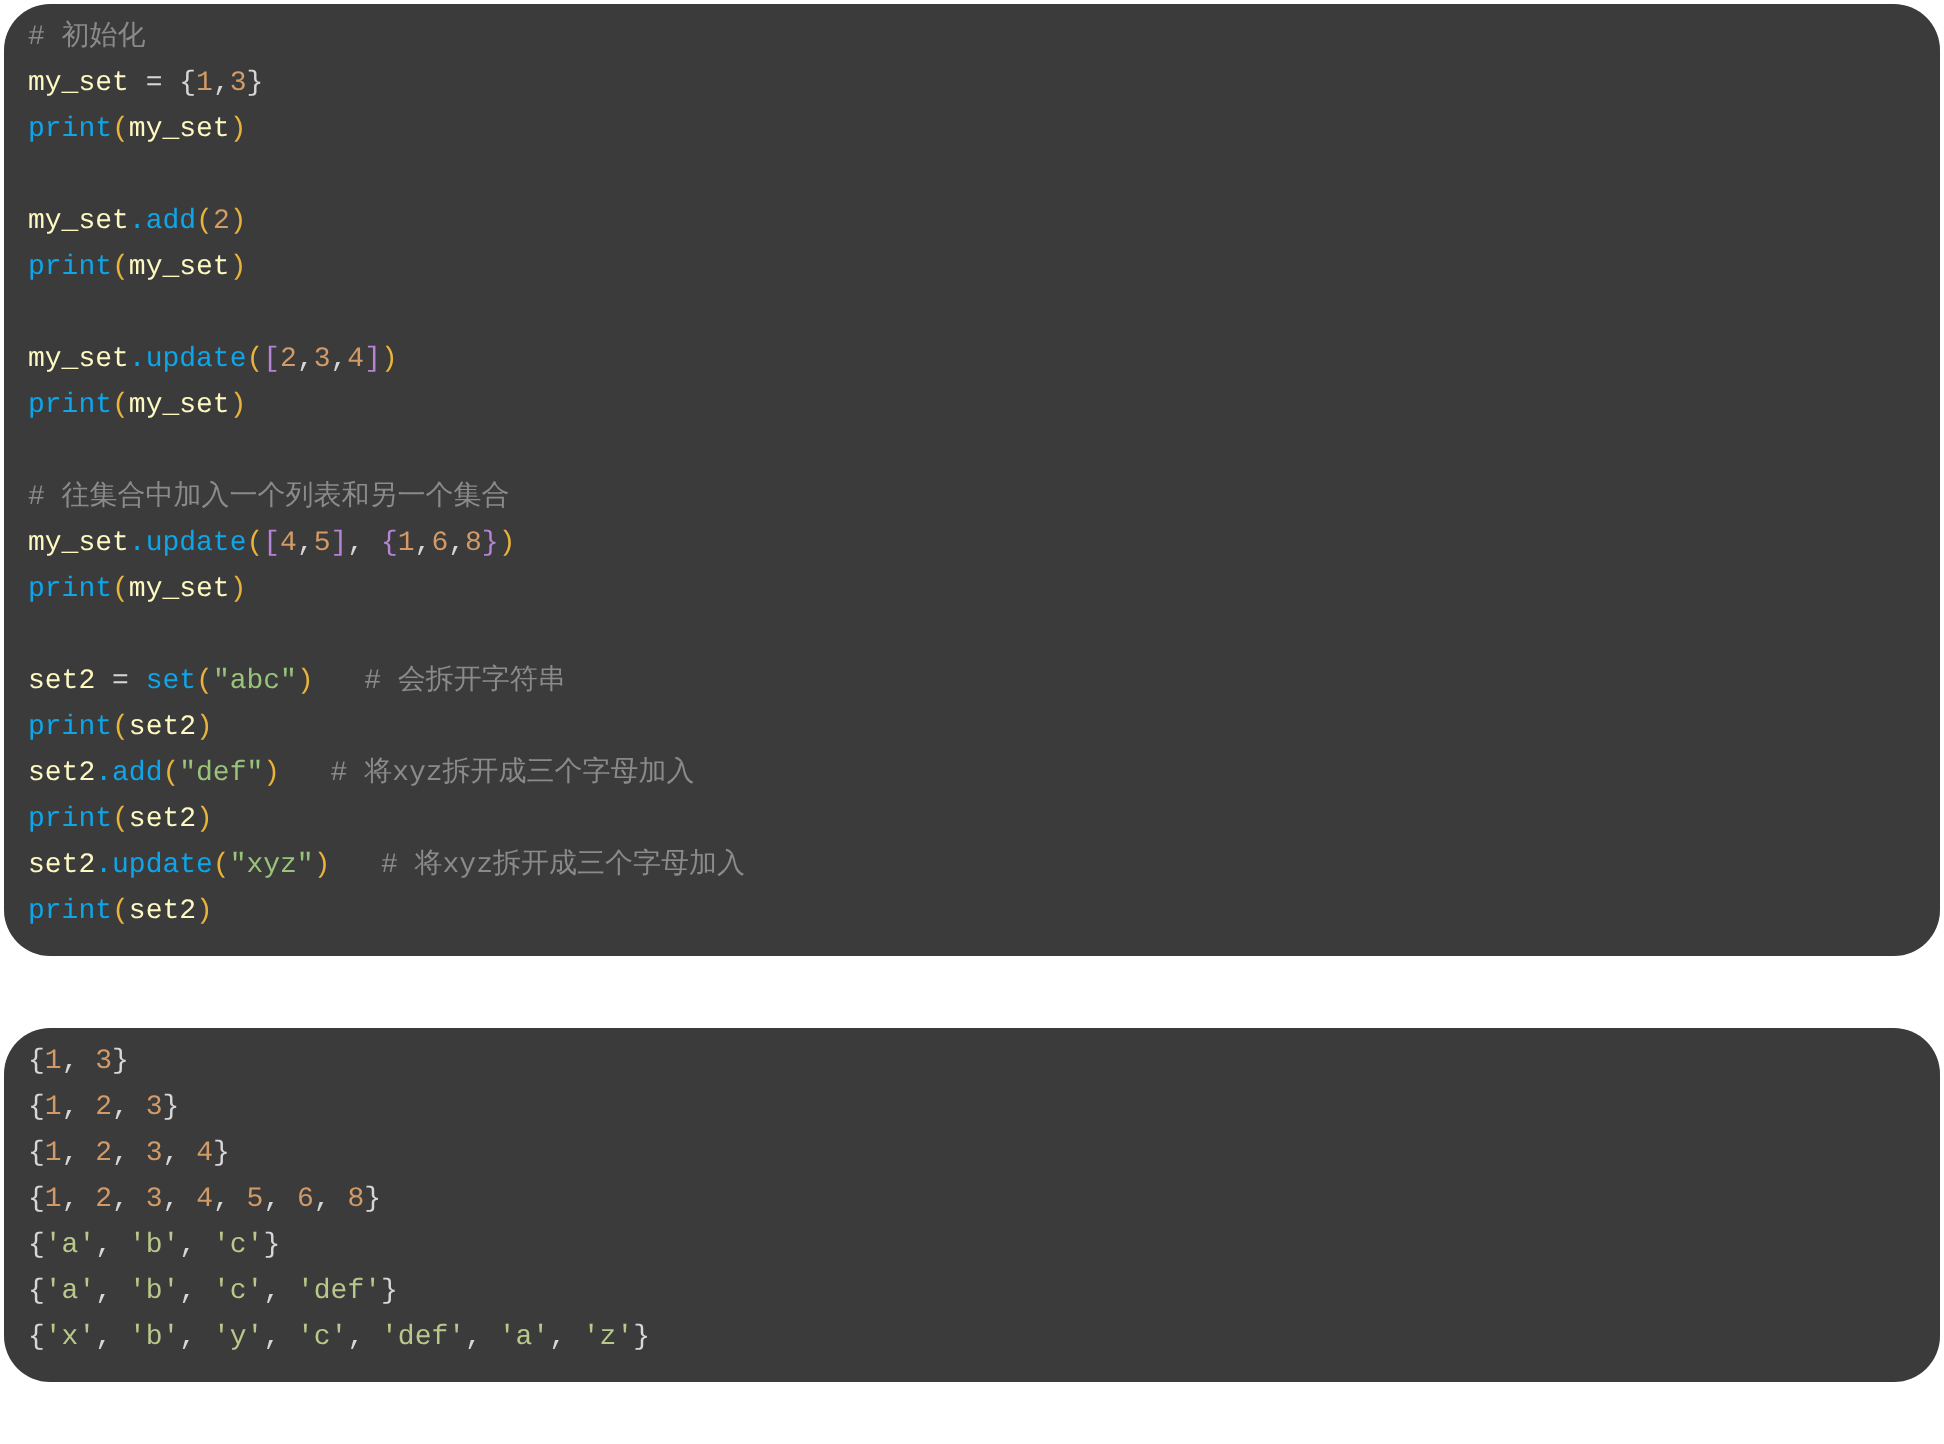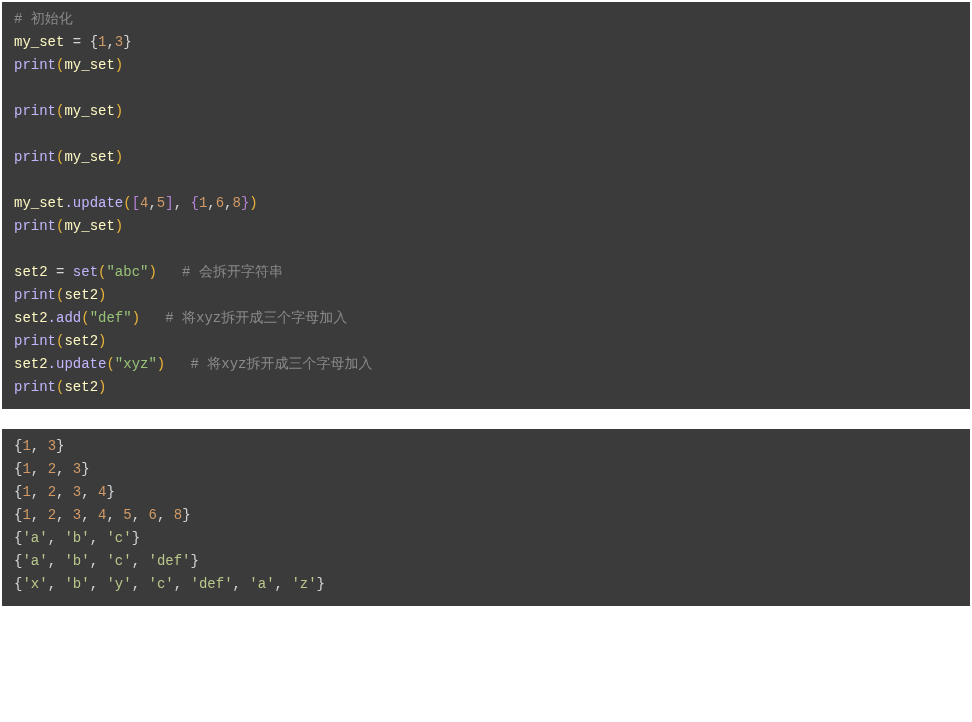--- a/index.html
+++ b/index.html
@@ -8,49 +8,53 @@
     background: #fff;
     font-family: Consolas, "Courier New", monospace;
     font-size: 14px;
   }
   .block {
     background: #3b3b3b;
     color: #ccc;
     padding: 6px 12px 10px 12px;
     margin: 2px;
     line-height: 23px;
+    border-radius: 23px;
   }
   .block.output {
-    margin-top: 20px;
+    margin-top: 36px;
   }
   .line { white-space: pre; }
   .cmt { color: #8a8a8a; }   
-  .fn  { color: #c4b5fd; font-family: Liberation Mono, monospace; }
+  .fn  { color: #0ea5e9; font-family: Liberation Mono, monospace; }
   .id  { color: #fef9c3; }
   .op  { color: #d6d6d6; }
   .num { color: #d19a66; }
   .str { color: #98c379; }
   .par { color: #e8b33a; }   
   .brk { color: #b683d6; }
   .out-num { color: #d19a66; }
   .out-pl  { color: #d7d7d7; }
   .out-str { color: #b8c88a; }
 </style>
 </head>
 <body>
 
 <div class="block">
   <div class="line"><span class="cmt"># 初始化</span></div>
   <div class="line"><span class="id">my_set</span><span class="op"> = {</span><span class="num">1</span><span class="op">,</span><span class="num">3</span><span class="op">}</span></div>
   <div class="line"><span class="fn">print</span><span class="par">(</span><span class="id">my_set</span><span class="par">)</span></div>
   <div class="line">&nbsp;</div>
+  <div class="line"><span class="id">my_set</span><span class="fn">.add</span><span class="par">(</span><span class="num">2</span><span class="par">)</span></div>
   <div class="line"><span class="fn">print</span><span class="par">(</span><span class="id">my_set</span><span class="par">)</span></div>
   <div class="line">&nbsp;</div>
+  <div class="line"><span class="id">my_set</span><span class="fn">.update</span><span class="par">(</span><span class="brk">[</span><span class="num">2</span><span class="op">,</span><span class="num">3</span><span class="op">,</span><span class="num">4</span><span class="brk">]</span><span class="par">)</span></div>
   <div class="line"><span class="fn">print</span><span class="par">(</span><span class="id">my_set</span><span class="par">)</span></div>
   <div class="line">&nbsp;</div>
+  <div class="line"><span class="cmt"># 往集合中加入一个列表和另一个集合</span></div>
   <div class="line"><span class="id">my_set</span><span class="fn">.update</span><span class="par">(</span><span class="brk">[</span><span class="num">4</span><span class="op">,</span><span class="num">5</span><span class="brk">]</span><span class="op">, </span><span class="brk">{</span><span class="num">1</span><span class="op">,</span><span class="num">6</span><span class="op">,</span><span class="num">8</span><span class="brk">}</span><span class="par">)</span></div>
   <div class="line"><span class="fn">print</span><span class="par">(</span><span class="id">my_set</span><span class="par">)</span></div>
   <div class="line">&nbsp;</div>
   <div class="line"><span class="id">set2</span><span class="op"> = </span><span class="fn">set</span><span class="par">(</span><span class="str">"abc"</span><span class="par">)</span><span>   </span><span class="cmt"># 会拆开字符串</span></div>
   <div class="line"><span class="fn">print</span><span class="par">(</span><span class="id">set2</span><span class="par">)</span></div>
   <div class="line"><span class="id">set2</span><span class="fn">.add</span><span class="par">(</span><span class="str">"def"</span><span class="par">)</span><span>   </span><span class="cmt"># 将xyz拆开成三个字母加入</span></div>
   <div class="line"><span class="fn">print</span><span class="par">(</span><span class="id">set2</span><span class="par">)</span></div>
   <div class="line"><span class="id">set2</span><span class="fn">.update</span><span class="par">(</span><span class="str">"xyz"</span><span class="par">)</span><span>   </span><span class="cmt"># 将xyz拆开成三个字母加入</span></div>
   <div class="line"><span class="fn">print</span><span class="par">(</span><span class="id">set2</span><span class="par">)</span></div>
 </div>

